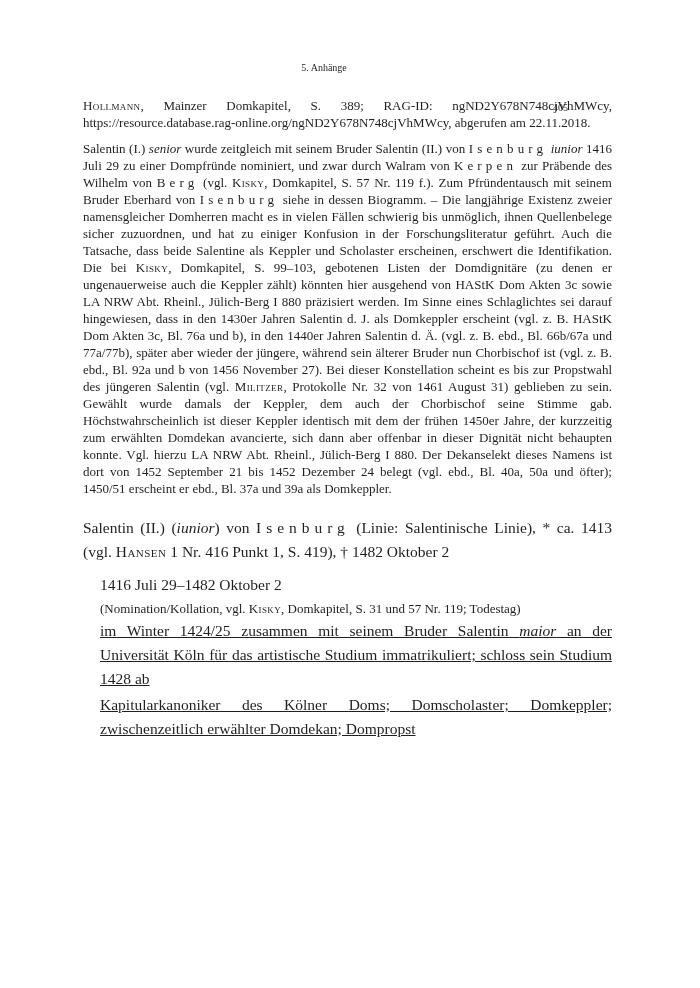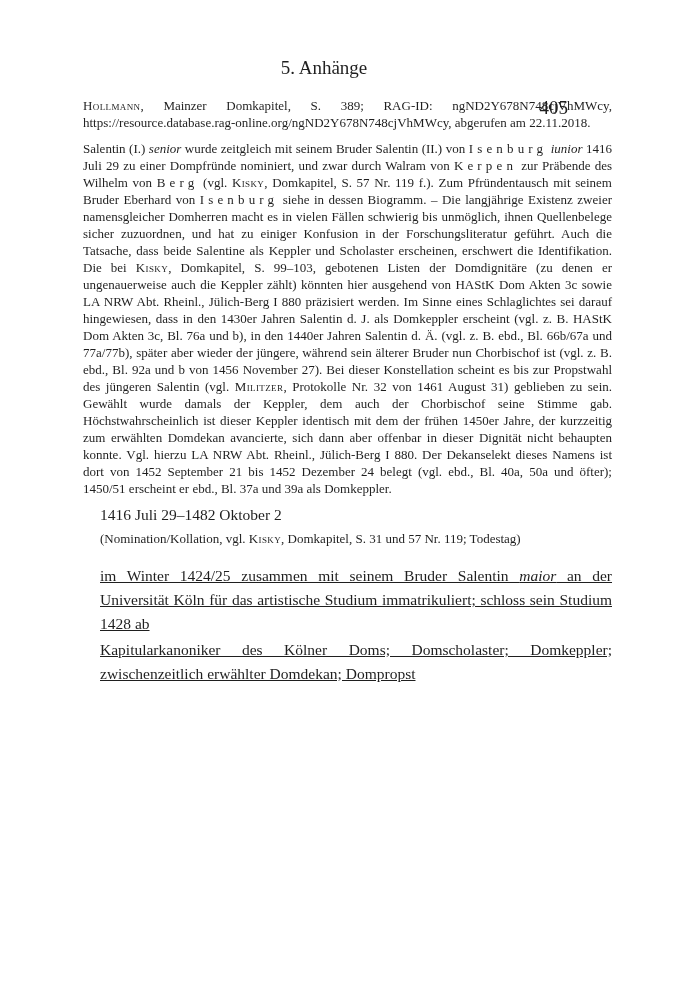--- a/index.html
+++ b/index.html
@@ -15,21 +15,21 @@
     background: #ffffff;
     color: #1f1f1f;
     font-family: "Liberation Serif", "DejaVu Serif", serif;
     padding: 59px 88px 40px 83px;
     overflow: hidden;
   }
   
   .running-head {
     position: relative;
     height: 17px;
-    font-size: 19px;
+    font-size: 10px;
     line-height: 17px;
     margin-bottom: 21px;
   }
   .head-title {
     position: absolute;
     left: 0;
     right: 47px;
     text-align: center;
     white-space: nowrap;
   }
@@ -48,24 +48,24 @@
   .small {
     font-size: 13px;
     line-height: 17px;
   }
   .bodytext {
     font-size: 15.5px;
     line-height: 24px;
   }
   .indent { margin-left: 17px; }
   .ref        { margin-bottom: 9px; }
-  .note       { margin-bottom: 6px; }
+  .note       { margin-bottom: 19px; }
   .entry-head { margin-bottom: 9px; }
   .dates      { margin-bottom: 3px; }
-  .dates-src  { margin-bottom: 17px; }
+  .dates-src  { margin-bottom: 2px; }
   .education  { margin-bottom: 2px; text-decoration: underline; }
   .offices    { margin-bottom: 10px; text-decoration: underline; }
   
   .seg-italic { font-style: italic; }
   .seg-smallcaps { font-variant: small-caps; letter-spacing: 0.03em; }
   .seg-spaced { letter-spacing: 0.32em; }
 </style>
 </head>
 <body>
 
@@ -73,20 +73,21 @@
 
   <div class="running-head">
     <span class="head-title">5. Anhänge</span>
     <span class="head-page">405</span>
   </div>
 
   <p class="small ref"><span class="seg-smallcaps">Hollmann</span><span>, Mainzer Domkapitel, S. 389; RAG-ID: ngND2Y678N748cjVhMWcy, https://resource.database.rag-online.org/ngND2Y678N748cjVhMWcy, abgerufen am 22.11.2018.</span></p>
 
   <p class="small note"><span>Salentin (I.) </span><span class="seg-italic">senior</span><span> wurde zeitgleich mit seinem Bruder Salentin (II.) von </span><span class="seg-spaced">Isenburg</span><span> </span><span class="seg-italic">iunior</span><span> 1416 Juli 29 zu einer Dompfründe nominiert, und zwar durch Walram von </span><span class="seg-spaced">Kerpen</span><span> zur Präbende des Wilhelm von </span><span class="seg-spaced">Berg</span><span> (vgl. </span><span class="seg-smallcaps">Kisky</span><span>, Domkapitel, S. 57 Nr. 119 f.). Zum Pfründentausch mit seinem Bruder Eberhard von </span><span class="seg-spaced">Isenburg</span><span> siehe in dessen Biogramm. – Die langjährige Existenz zweier namensgleicher Domherren macht es in vielen Fällen schwierig bis unmöglich, ihnen Quellenbelege sicher zuzuordnen, und hat zu einiger Konfusion in der Forschungsliteratur geführt. Auch die Tatsache, dass beide Salentine als Keppler und Scholaster erscheinen, erschwert die Identifikation. Die bei </span><span class="seg-smallcaps">Kisky</span><span>, Domkapitel, S. 99–103, gebotenen Listen der Domdignitäre (zu denen er ungenauerweise auch die Keppler zählt) könnten hier ausgehend von HAStK Dom Akten 3c sowie LA NRW Abt. Rheinl., Jülich-Berg I 880 präzisiert werden. Im Sinne eines Schlaglichtes sei darauf hingewiesen, dass in den 1430er Jahren Salentin d. J. als Domkeppler erscheint (vgl. z. B. HAStK Dom Akten 3c, Bl. 76a und b), in den 1440er Jahren Salentin d. Ä. (vgl. z. B. ebd., Bl. 66b/67a und 77a/77b), später aber wieder der jüngere, während sein älterer Bruder nun Chorbischof ist (vgl. z. B. ebd., Bl. 92a und b von 1456 November 27). Bei dieser Konstellation scheint es bis zur Propstwahl des jüngeren Salentin (vgl. </span><span class="seg-smallcaps">Militzer</span><span>, Protokolle Nr. 32 von 1461 August 31) geblieben zu sein. Gewählt wurde damals der Keppler, dem auch der Chorbischof seine Stimme gab. Höchstwahrscheinlich ist dieser Keppler identisch mit dem der frühen 1450er Jahre, der kurzzeitig zum erwählten Domdekan avancierte, sich dann aber offenbar in dieser Dignität nicht behaupten konnte. Vgl. hierzu LA NRW Abt. Rheinl., Jülich-Berg I 880. Der Dekanselekt dieses Namens ist dort von 1452 September 21 bis 1452 Dezember 24 belegt (vgl. ebd., Bl. 40a, 50a und öfter); 1450/51 erscheint er ebd., Bl. 37a und 39a als Domkeppler.</span></p>
 
+  <p class="bodytext entry-head"><span>Salentin (II.) (</span><span class="seg-italic">iunior</span><span>) von </span><span class="seg-spaced">Isenburg</span><span> (Linie: Salentinische Linie), * ca. 1413 (vgl. </span><span class="seg-smallcaps">Hansen</span><span> 1 Nr. 416 Punkt 1, S. 419), † 1482 Oktober 2</span></p>
 
   <p class="bodytext indent dates"><span>1416 Juli 29–1482 Oktober 2</span></p>
 
   <p class="small indent dates-src"><span>(Nomination/Kollation, vgl. </span><span class="seg-smallcaps">Kisky</span><span>, Domkapitel, S. 31 und 57 Nr. 119; Todestag)</span></p>
 
   <p class="bodytext indent education"><span>im Winter 1424/25 zusammen mit seinem Bruder Salentin </span><span class="seg-italic">maior</span><span> an der Universität Köln für das artistische Studium immatrikuliert; schloss sein Studium 1428 ab</span></p>
 
   <p class="bodytext indent offices"><span>Kapitularkanoniker des Kölner Doms; Domscholaster; Domkeppler; zwischenzeitlich erwählter Domdekan; Dompropst</span></p>
 
 

